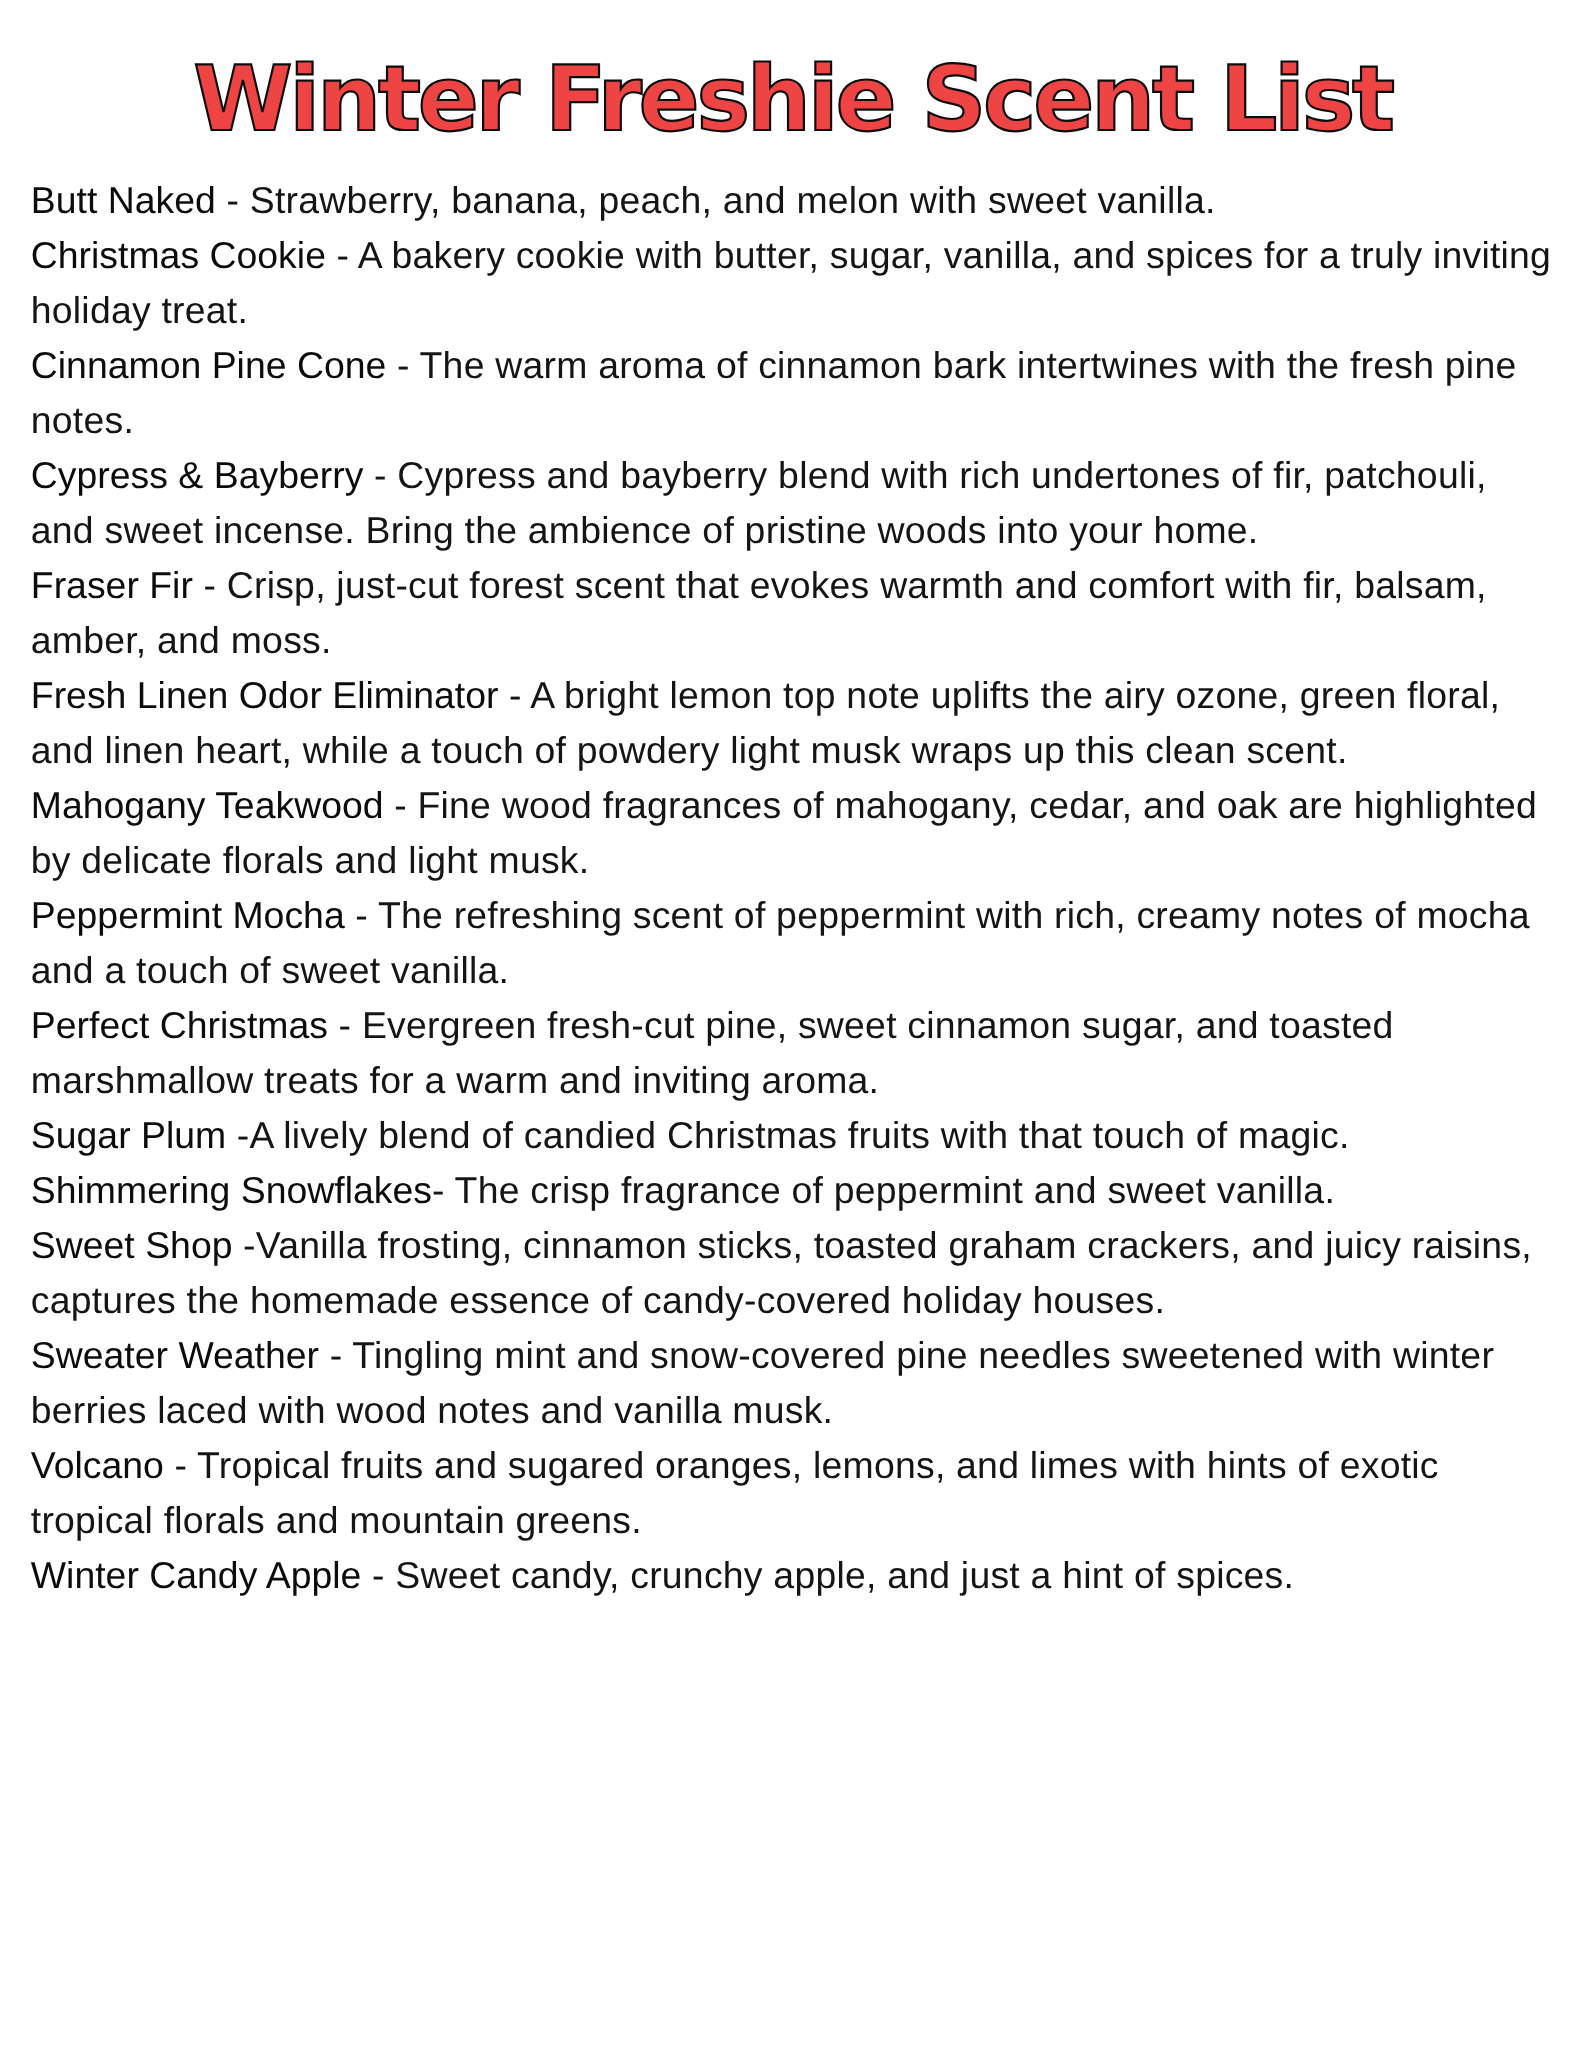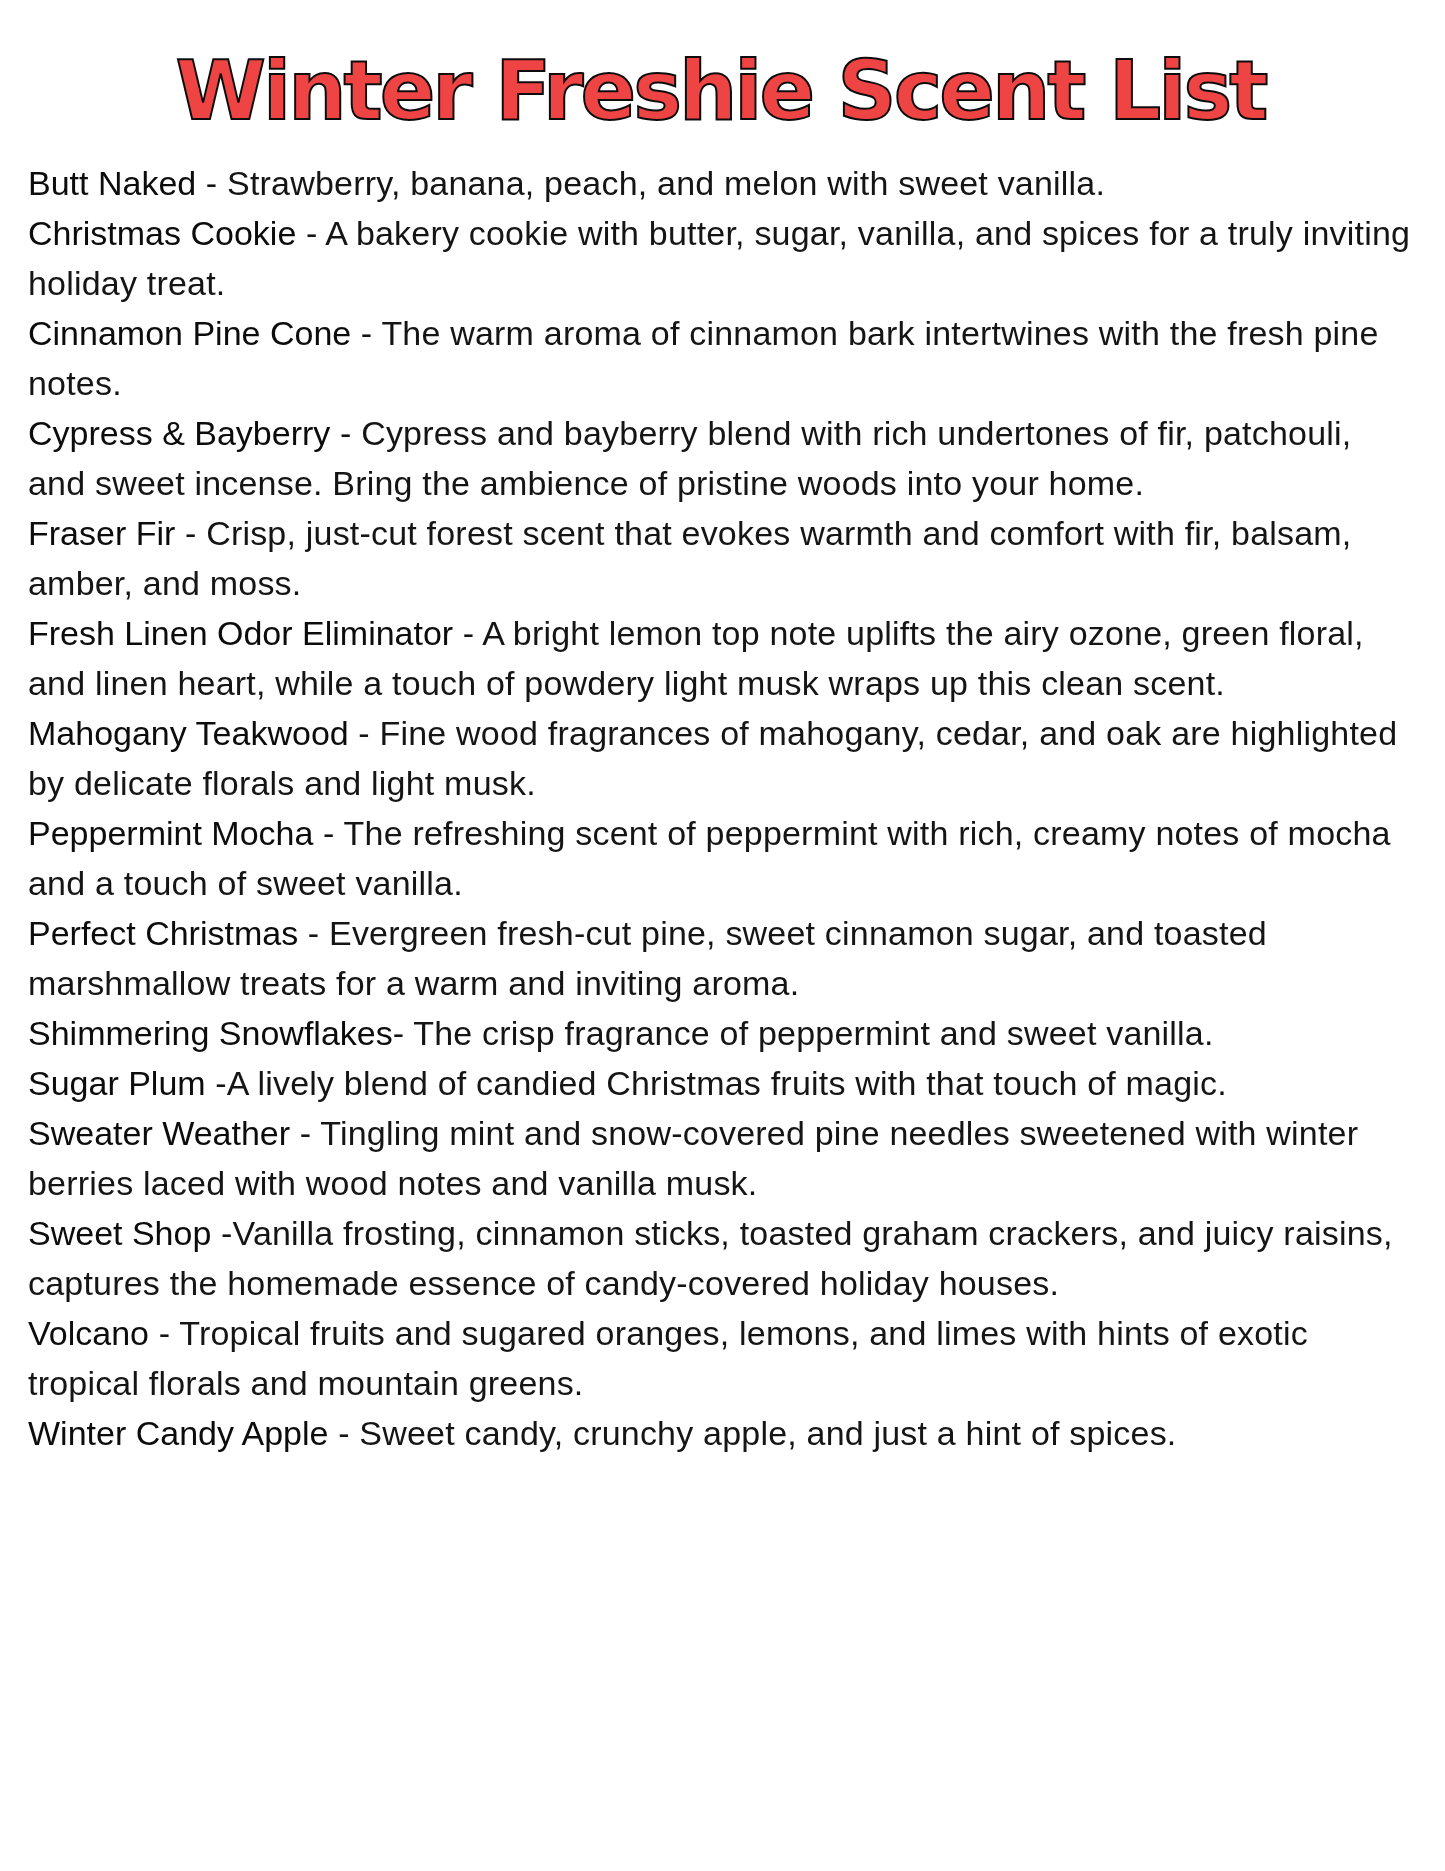--- a/index.html
+++ b/index.html
@@ -56,20 +56,20 @@
   <div class="scent-list">
       <p class="scent"><strong>Butt Naked</strong><span> - Strawberry, banana, peach, and melon with sweet vanilla.</span></p>
       <p class="scent"><strong>Christmas Cookie</strong><span> - A bakery cookie with butter, sugar, vanilla, and spices for a truly inviting holiday treat.</span></p>
       <p class="scent"><strong>Cinnamon Pine Cone</strong><span> - The warm aroma of cinnamon bark intertwines with the fresh pine notes.</span></p>
       <p class="scent"><strong>Cypress &amp; Bayberry</strong><span> - Cypress and bayberry blend with rich undertones of fir, patchouli, and sweet incense. Bring the ambience of pristine woods into your home.</span></p>
       <p class="scent"><strong>Fraser Fir</strong><span> - Crisp, just-cut forest scent that evokes warmth and comfort with fir, balsam, amber, and moss.</span></p>
       <p class="scent"><strong>Fresh Linen Odor Eliminator</strong><span> - A bright lemon top note uplifts the airy ozone, green floral, and linen heart, while a touch of powdery light musk wraps up this clean scent.</span></p>
       <p class="scent"><strong>Mahogany Teakwood</strong><span> - Fine wood fragrances of mahogany, cedar, and oak are highlighted by delicate florals and light musk.</span></p>
       <p class="scent"><strong>Peppermint Mocha</strong><span> - The refreshing scent of peppermint with rich, creamy notes of mocha and a touch of sweet vanilla.</span></p>
       <p class="scent"><strong>Perfect Christmas</strong><span> - Evergreen fresh-cut pine, sweet cinnamon sugar, and toasted marshmallow treats for a warm and inviting aroma.</span></p>
+      <p class="scent"><strong>Sugar Plum</strong><span> -A lively blend of candied Christmas fruits with that touch of magic.</span></p>
       <p class="scent"><strong>Shimmering Snowflakes</strong><span>- The crisp fragrance of peppermint and sweet vanilla.</span></p>
-      <p class="scent"><strong>Sugar Plum</strong><span> -A lively blend of candied Christmas fruits with that touch of magic.</span></p>
+      <p class="scent"><strong>Sweet Shop</strong><span> -Vanilla frosting, cinnamon sticks, toasted graham crackers, and juicy raisins, captures the homemade essence of candy-covered holiday houses.</span></p>
       <p class="scent"><strong>Sweater Weather</strong><span> - Tingling mint and snow-covered pine needles sweetened with winter berries laced with wood notes and vanilla musk.</span></p>
-      <p class="scent"><strong>Sweet Shop</strong><span> -Vanilla frosting, cinnamon sticks, toasted graham crackers, and juicy raisins, captures the homemade essence of candy-covered holiday houses.</span></p>
       <p class="scent"><strong>Volcano</strong><span> - Tropical fruits and sugared oranges, lemons, and limes with hints of exotic tropical florals and mountain greens.</span></p>
       <p class="scent"><strong>Winter Candy Apple</strong><span> - Sweet candy, crunchy apple, and just a hint of spices.</span></p>
     </div>
 </div>
 
 </body></html>

